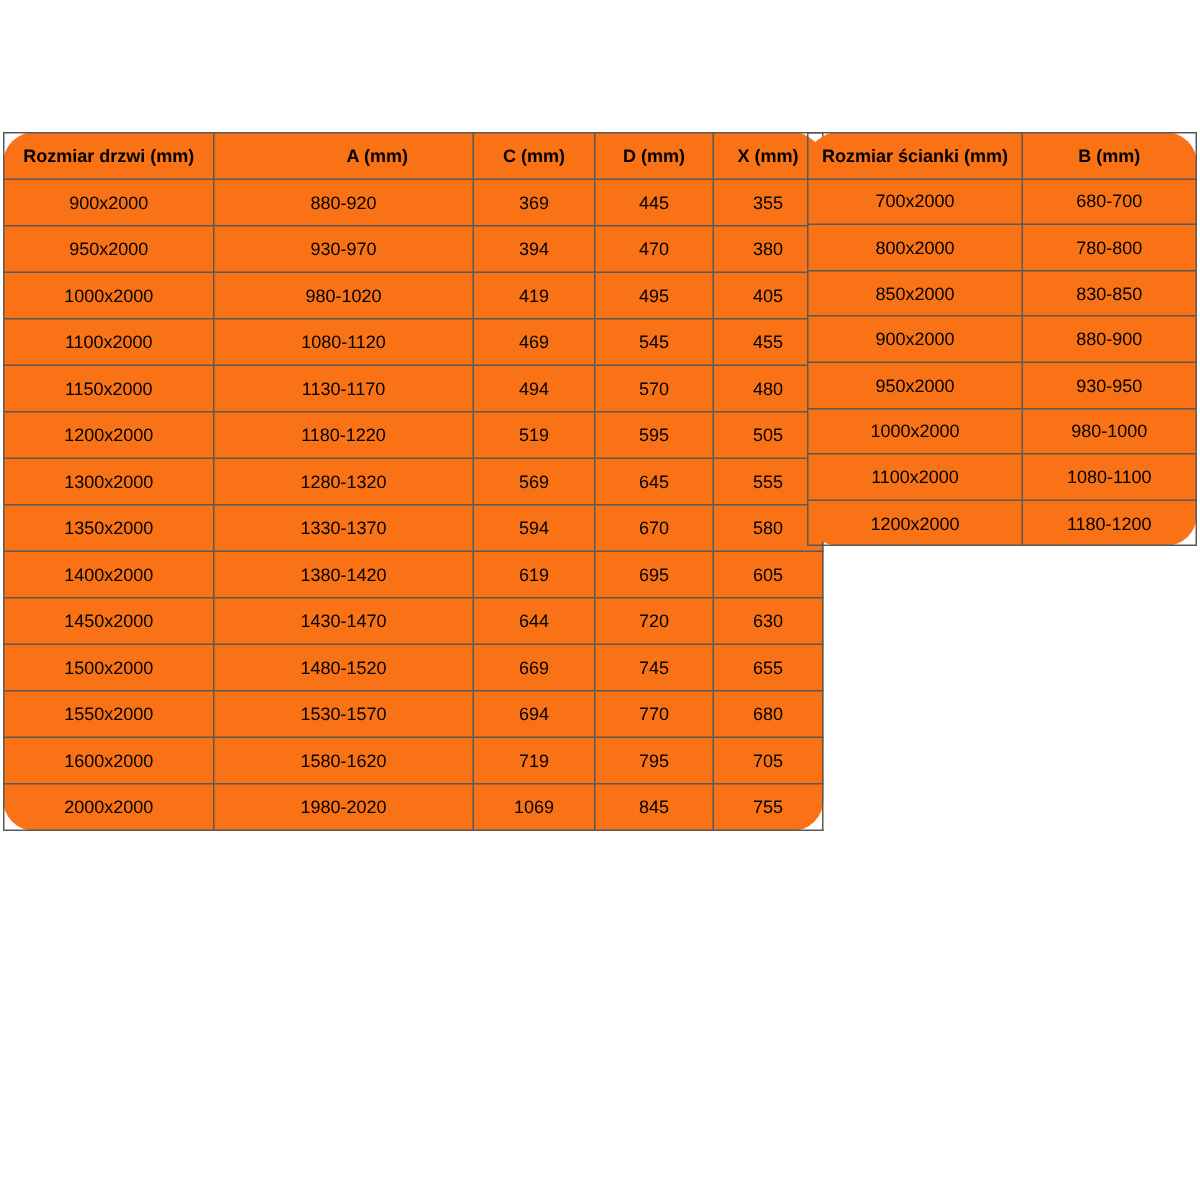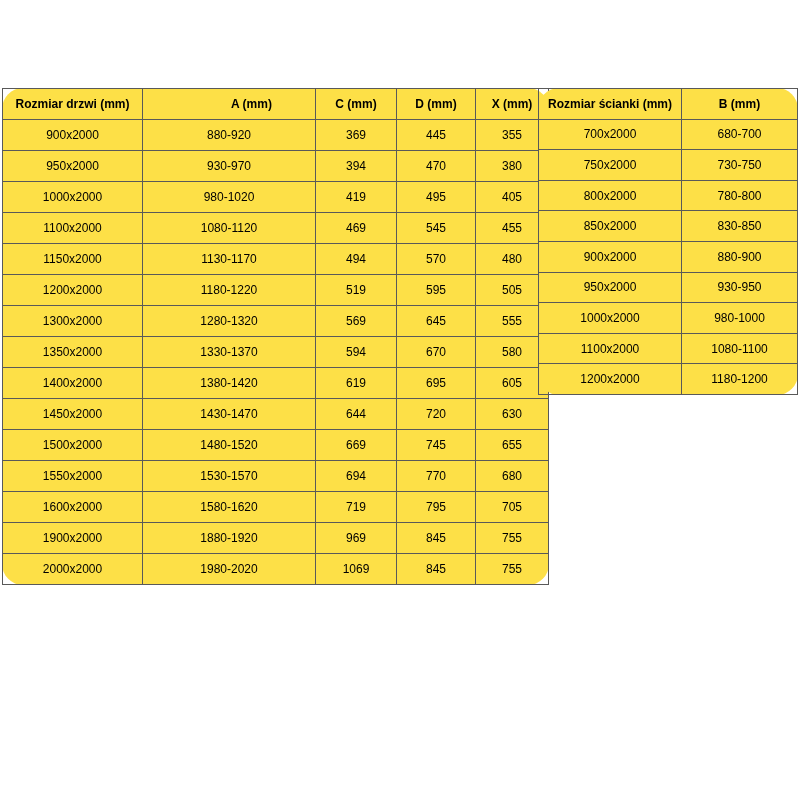--- a/index.html
+++ b/index.html
@@ -16,21 +16,21 @@
   .page {
     position: relative;
     width: 800px;
     height: 800px;
     background: #ffffff;
   }
   table.spec-table {
     position: absolute;
     border-collapse: collapse;
     table-layout: fixed;
-    background: #fde047;
+    background: #f97316;
     border-radius: 21px;
   }
   table.spec-table th,
   table.spec-table td {
     border: 1px solid #595959;
     text-align: center;
     vertical-align: middle;
     font-size: 12px;
     line-height: 1;
     padding: 0 2px;
@@ -167,27 +167,20 @@
           <td>680</td>
         </tr>
         <tr>
           <td>1600x2000</td>
           <td>1580-1620</td>
           <td>719</td>
           <td>795</td>
           <td>705</td>
         </tr>
         <tr>
-          <td>1900x2000</td>
-          <td>1880-1920</td>
-          <td>969</td>
-          <td>845</td>
-          <td>755</td>
-        </tr>
-        <tr>
           <td>2000x2000</td>
           <td>1980-2020</td>
           <td>1069</td>
           <td>845</td>
           <td>755</td>
         </tr>
       </tbody>
     </table>
 
   <table class="spec-table" id="wall-table">
@@ -196,24 +189,20 @@
           <th>Rozmiar ścianki (mm)</th>
           <th>B (mm)</th>
         </tr>
       </thead>
       <tbody>
         <tr>
           <td>700x2000</td>
           <td>680-700</td>
         </tr>
         <tr>
-          <td>750x2000</td>
-          <td>730-750</td>
-        </tr>
-        <tr>
           <td>800x2000</td>
           <td>780-800</td>
         </tr>
         <tr>
           <td>850x2000</td>
           <td>830-850</td>
         </tr>
         <tr>
           <td>900x2000</td>
           <td>880-900</td>

